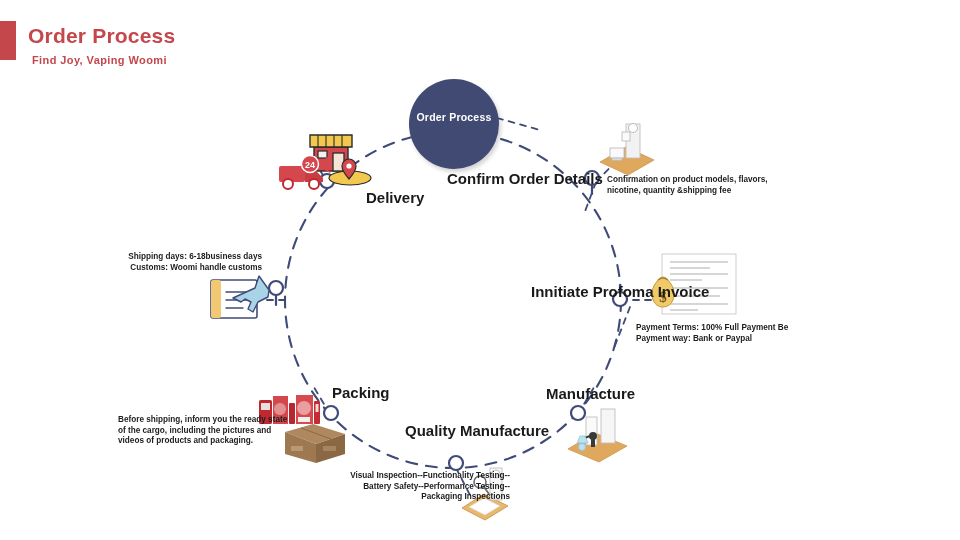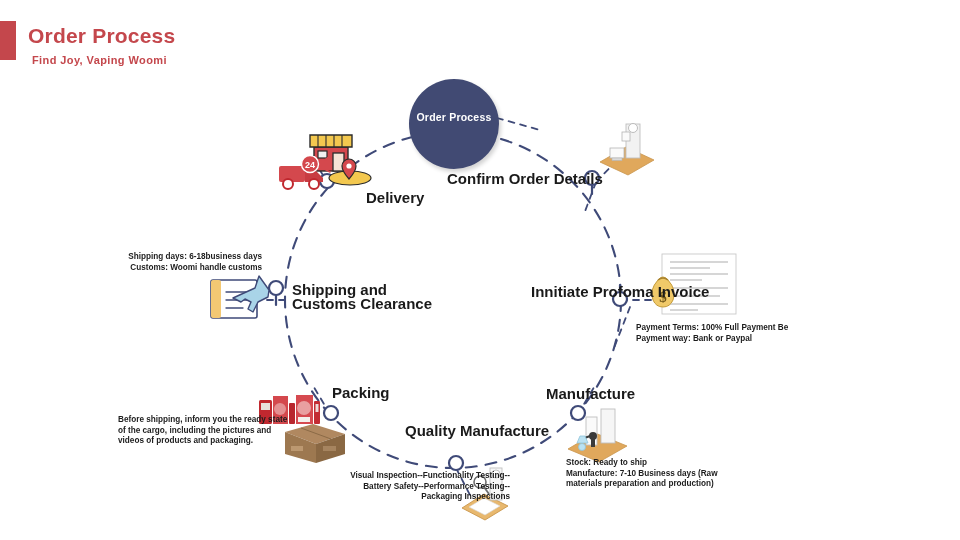--- a/index.html
+++ b/index.html
@@ -160,20 +160,22 @@
       <polygon points="4,44 30,29 58,42 32,57" fill="#E0A85C"></polygon>
       <polygon points="4,44 30,29 58,42 32,57" fill="none" stroke="#C9964C" stroke-width="0.8"></polygon>
       <rect x="30" y="6" width="14" height="34" fill="#F2F2F2" stroke="#BFBFBF" stroke-width="0.9"></rect>
       <rect x="26" y="14" width="8" height="9" fill="#FAFAFA" stroke="#B5B5B5" stroke-width="0.8"></rect>
       <rect x="14" y="30" width="14" height="10" fill="#FAFAFA" stroke="#B5B5B5" stroke-width="0.8"></rect>
       <rect x="16" y="40" width="10" height="2.5" fill="#DADADA" stroke="#B5B5B5" stroke-width="0.6"></rect>
       <circle cx="37" cy="10" r="4.5" fill="#FFFFFF" stroke="#B5B5B5" stroke-width="0.9"></circle>
     </svg>
   </div>
   <div class="step-heading" style="left:447px; top:172px;">Confirm Order Details</div>
+  <div class="step-desc" style="left:607px; top:175px; width:190px;">Confirmation on product models, flavors,
+nicotine, quantity &amp;shipping fee</div>
 
   <div class="icon-box" style="left:650px; top:252px;">
     <svg width="88" height="70" viewBox="0 0 88 70">
       <rect x="12" y="2" width="74" height="60" fill="#FFFFFF" stroke="#C9C9C9" stroke-width="0.9"></rect>
       <g stroke="#8A8A8A" stroke-width="0.7">
         <line x1="20" y1="10" x2="78" y2="10"></line>
         <line x1="20" y1="16" x2="60" y2="16"></line>
         <line x1="20" y1="22" x2="78" y2="22"></line>
         <line x1="20" y1="28" x2="52" y2="28"></line>
         <line x1="20" y1="36" x2="78" y2="36"></line>
@@ -197,23 +199,20 @@
       <rect x="36" y="4" width="14" height="34" fill="#F6F6F6" stroke="#BFBFBF" stroke-width="0.9"></rect>
       <rect x="21" y="12" width="11" height="28" fill="#FAFAFA" stroke="#BFBFBF" stroke-width="0.9"></rect>
       <circle cx="28" cy="31" r="4" fill="#3A3A3A"></circle>
       <rect x="26" y="31" width="4" height="11" fill="#3A3A3A"></rect>
       <line x1="17" y1="34" x2="25" y2="31" stroke="#3A3A3A" stroke-width="2"></line>
       <path d="M 12 38 l 3 -7 l 5 0 l 3 7 z" fill="#BBE2F2" stroke="#8FC4DB" stroke-width="0.8"></path>
       <circle cx="17" cy="42" r="3.5" fill="#BBE2F2" stroke="#8FC4DB" stroke-width="0.8"></circle>
     </svg>
   </div>
   <div class="step-heading" style="left:518px; top:387px;padding-left:28px;">Manufacture</div>
-  <div class="step-desc" style="left:566px; top:458px; width:280px;">Stock: Ready to ship
-Manufacture: 7-10 Business days (Raw
-materials preparation and production)</div>
 
   <div class="icon-box" style="left:460px; top:466px;">
     <svg width="62" height="58" viewBox="0 0 62 58">
       <polygon points="2,42 24,28 48,40 25,54" fill="#E8B86E"></polygon>
       <polygon points="2,42 24,28 48,40 25,54" fill="none" stroke="#C9964C" stroke-width="0.9"></polygon>
       <polygon points="9,41 24,32 40,40 25,49" fill="#FFFFFF" stroke="#D9D9D9" stroke-width="0.6"></polygon>
       <rect x="30" y="2" width="12" height="32" fill="#F7F7F7" stroke="#C0C0C0" stroke-width="0.9"></rect>
       <circle cx="36" cy="8" r="4" fill="#FFFFFF" stroke="#BDBDBD" stroke-width="0.9"></circle>
       <circle cx="20" cy="16" r="6" fill="none" stroke="#6E6E6E" stroke-width="1.6"></circle>
       <line x1="24" y1="21" x2="29" y2="28" stroke="#6E6E6E" stroke-width="1.8"></line>
@@ -259,22 +258,20 @@
       <rect x="4" y="8" width="46" height="38" rx="2" fill="#FFFFFF" stroke="#3F4A78" stroke-width="1.6"></rect>
       <rect x="4" y="8" width="10" height="38" rx="2" fill="#F3C873"></rect>
       <g stroke="#3F4A78" stroke-width="1.3" stroke-linecap="round">
         <line x1="19" y1="20" x2="43" y2="20"></line>
         <line x1="19" y1="28" x2="43" y2="28"></line>
         <line x1="19" y1="36" x2="36" y2="36"></line>
       </g>
       <path d="M 52 4 l -4 12 l -22 10 l 8 4 l 4 -3 l 6 3 l -3 7 l 5 3 l 5 -10 l 10 -5 l 1 -7 z" fill="#A9D4E8" stroke="#3F4A78" stroke-width="1.4" stroke-linejoin="round"></path>
     </svg>
   </div>
-  <div class="step-heading" style="left:292px; top:283px;">Shipping and
-Customs Clearance</div>
   <div class="step-desc align-right" style="left:92px; top:252px; width:170px;">Shipping days: 6-18business days
 Customs: Woomi handle customs</div>
 
   <div class="icon-box" style="left:307px; top:127px;">
     <svg width="50" height="48" viewBox="0 0 50 48">
       <rect x="7" y="20" width="34" height="24" fill="#D4484D" stroke="#2B2B2B" stroke-width="1.4"></rect>
       <path d="M 3 8 h 42 v 12 h -42 z" fill="#F3C84F" stroke="#2B2B2B" stroke-width="1.4"></path>
       <g stroke="#2B2B2B" stroke-width="1.1">
         <line x1="11" y1="8" x2="11" y2="20"></line>
         <line x1="19" y1="8" x2="19" y2="20"></line>

